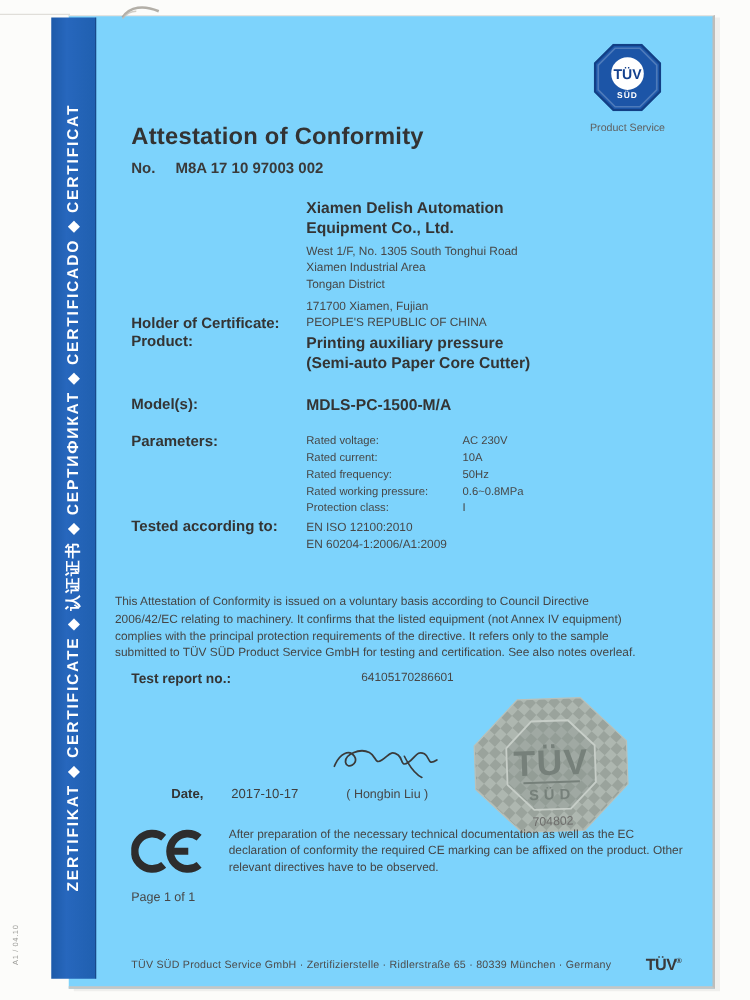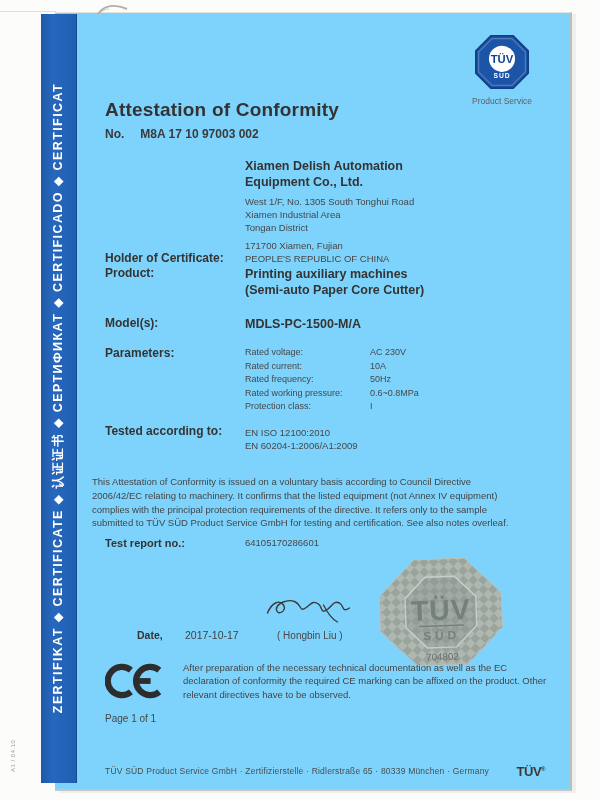--- a/index.html
+++ b/index.html
@@ -56,28 +56,28 @@
   .addr{font-size:9.5px;line-height:1.35;color:#474747;}
   .addr-first{margin-top:6px;}
   .addr-group{margin-top:5px;}
 
   .product-row{top:253px;}
   .bold-val{font-weight:bold;font-size:12.5px;line-height:1.3;color:#343434;}
   .model-row{top:303px;}
   .params-row{top:333px;}
   .param-line{display:flex;font-size:9px;line-height:1.5;color:#474747;}
   .param-name{width:125px;flex:0 0 125px;}
-  .tested-row{top:411px;}
+  .tested-row{top:401px;}
   .standards{font-size:9.5px;line-height:1.4;color:#474747;padding-top:2px;}
 
   .statement{
     position:absolute;left:37px;top:449px;width:428px;
     font-size:9.5px;line-height:1.45;color:#454545;margin-top:13px;
   }
-  .report-row{top:524px;}
+  .report-row{top:524px;gap:44px;}
   .report-row .row-label{font-size:11px;}
   .report-value{font-size:9.5px;color:#474747;}
 
   .stamp{position:absolute;left:322px;top:544px;transform:rotate(-2deg);}
   .signature{position:absolute;left:208px;top:574px;}
   .date-row{top:616px;align-items:baseline;padding-left:32px;}
   .date-label{font-weight:bold;font-size:10.5px;flex:0 0 48px;color:#343434;}
   .date-value{font-size:10.5px;flex:0 0 92px;color:#3f3f3f;}
   .signer{font-size:10px;color:#474747;}
 
@@ -136,21 +136,21 @@
       <div class="addr">Xiamen Industrial Area</div>
       <div class="addr">Tongan District</div>
       <div class="addr addr-group">171700 Xiamen, Fujian</div>
       <div class="addr">PEOPLE'S REPUBLIC OF CHINA</div>
     </div>
   </div>
 
   <div class="row product-row">
     <div class="row-label">Product:</div>
     <div class="row-value">
-      <div class="bold-val">Printing auxiliary machines</div>
+      <div class="bold-val">Printing auxiliary pressure</div>
       <div class="bold-val">(Semi-auto Paper Core Cutter)</div>
     </div>
   </div>
 
   <div class="row model-row">
     <div class="row-label">Model(s):</div>
     <div class="row-value bold-val">MDLS-PC-1500-M/A</div>
   </div>
 
   <div class="row params-row">

